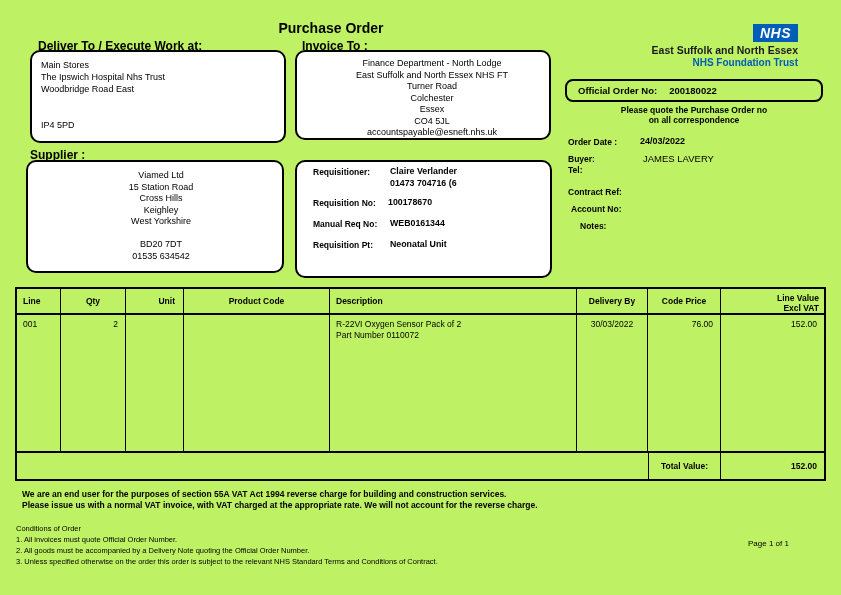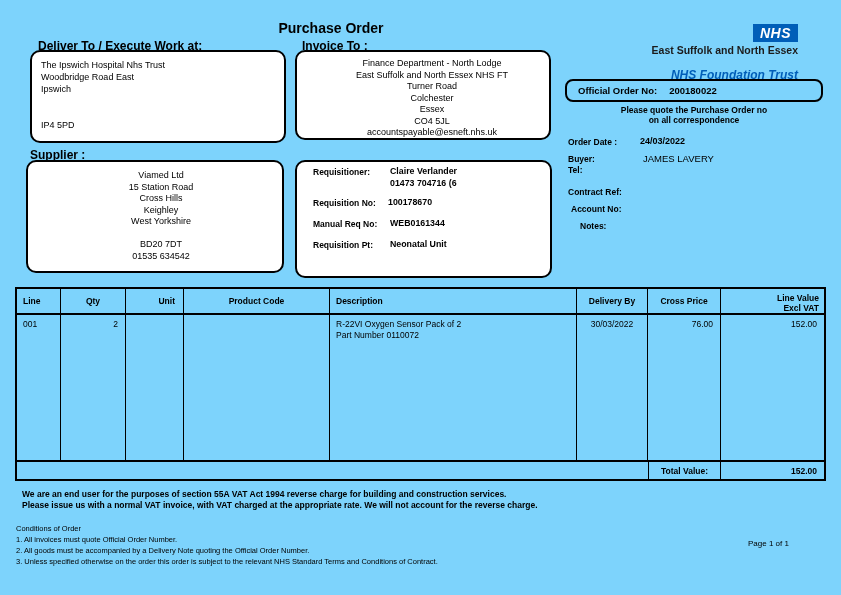--- a/index.html
+++ b/index.html
@@ -1,37 +1,37 @@
 <!DOCTYPE html>
 <html><head>
 <meta charset="utf-8">
 <style>
   * { margin:0; padding:0; box-sizing:border-box; }
   html,body { background:#fff; }
   .page {
-    position:relative; width:841px; height:595px; background:#7dd3fc;
+    position:relative; width:841px; height:595px; background:#bef264;
     font-family:"Liberation Sans", sans-serif; color:#000; overflow:hidden;
   }
   .bold { font-weight:bold; }
   .box { position:absolute; border:2px solid #000; border-radius:10px; background:#fff; }
   .lbl { position:absolute; font-size:12px; font-weight:bold; white-space:nowrap; }
   .addr { font-size:9px; }
   .ln  { line-height:12px; min-height:12px; white-space:nowrap; }
   .ln2 { line-height:11.5px; min-height:11.5px; white-space:nowrap;text-align:center; }
 
   .title { position:absolute; left:266px; top:20px; width:130px; text-align:center;
            font-size:14px; font-weight:bold; }
 
   
   .nhs-block { position:absolute; left:600px; top:24px; width:198px; text-align:right; }
   .nhs-lozenge { display:inline-block; background:#005EB8; color:#fff; font-weight:bold;
                  font-style:italic; font-size:14px; line-height:18px; padding:0 7px;
                  letter-spacing:0.5px; }
   .trust-name { font-size:10.5px; font-weight:bold; color:#1b1b1b; margin-top:2px; white-space:nowrap; }
-  .trust-sub  { font-size:12px; font-weight:bold; color:#005EB8; margin-top:12px;font-style:italic; }
+  .trust-sub  { font-size:10px; font-weight:bold; color:#005EB8; margin-top:1px; }
 
   
   .order-box { position:absolute; left:565px; top:79px; width:258px; height:23px;
                border:2px solid #000; border-radius:8px; display:flex; align-items:center;
                padding-left:11px; gap:12px; }
   .order-box .olbl { font-size:9.5px; font-weight:bold; }
   .order-box .onum { font-size:9.5px; font-weight:bold; }
   .quote-note { position:absolute; left:565px; top:105px; width:258px; text-align:center;
                 font-size:8.5px; font-weight:bold; line-height:10px; }
 
@@ -62,21 +62,21 @@
   .hc.hl { padding-left:6px; }
   .hc.hctr { justify-content:center; }
   .hc.hr { justify-content:flex-end; padding-right:8px; }
   .hc.h2l { justify-content:flex-end; padding-right:5px; text-align:right;align-items:flex-end; }
   .h2l .two { line-height:10px; }
   .bc { padding-top:4px; }
   .bc.bl { padding-left:6px; }
   .bc.br { text-align:right; padding-right:7px; }
   .bc.bctr { text-align:center; }
   .desc-line { line-height:11px; white-space:nowrap; }
-  .t-total { height:19px; border-top:2px solid #000; display:flex; }
+  .t-total { height:28px; border-top:2px solid #000; display:flex; }
   .tt-spacer { flex:0 0 631px; }
   .tt-label { flex:0 0 73px; border-left:1px solid #000; border-right:1px solid #000;
               font-weight:bold; display:flex; align-items:center; justify-content:center; }
   .tt-value { flex:1; display:flex; align-items:center; justify-content:flex-end;
               padding-right:7px; font-weight:bold; }
 
   .vat { position:absolute; left:22px; font-size:8.5px; font-weight:bold; white-space:nowrap; }
   .cond { position:absolute; left:16px; font-size:7.5px; white-space:nowrap; }
   .page-num { position:absolute; left:748px; top:539px; font-size:8px; }
 </style>
@@ -89,23 +89,23 @@
 
   <div class="nhs-block">
     <div class="nhs-lozenge">NHS</div>
     <div class="trust-name">East Suffolk and North Essex</div>
     <div class="trust-sub">NHS Foundation Trust</div>
   </div>
 
   <div class="lbl" style="left:38px; top:39px;">Deliver To / Execute Work at:</div>
   <div class="box" style="left:30px; top:50px; width:256px; height:93px;">
     <div class="addr" style="padding:7px 0 0 9px;">
+      <div class="ln">Main Stores</div>
       <div class="ln">The Ipswich Hospital Nhs Trust</div>
       <div class="ln">Woodbridge Road East</div>
-      <div class="ln">Ipswich</div>
       <div class="ln"></div>
       <div class="ln"></div>
       <div class="ln">IP4 5PD</div>
     </div>
   </div>
 
   <div class="lbl" style="left:302px; top:39px;">Invoice To :</div>
   <div class="box" style="left:295px; top:50px; width:256px; height:90px;">
     <div class="addr" style="padding:6px 0 0 18px;">
       <div class="ln2">Finance Department - North Lodge</div>
@@ -162,21 +162,21 @@
   <div class="rp-label" style="left:580px; top:221px;">Notes:</div>
 
   <div class="po-table">
     <div class="t-row t-header">
       <div class="c w-line hc hl">Line</div>
       <div class="c w-qty hc hctr">Qty</div>
       <div class="c w-unit hc hr">Unit</div>
       <div class="c w-code hc hctr">Product Code</div>
       <div class="c w-desc hc hl">Description</div>
       <div class="c w-delv hc hctr">Delivery By</div>
-      <div class="c w-price hc hctr">Cross Price</div>
+      <div class="c w-price hc hctr">Code Price</div>
       <div class="c w-value hc h2l">
         <div class="two">
           <div>Line Value</div>
           <div>Excl VAT</div>
         </div>
       </div>
     </div>
     <div class="t-row t-body">
       <div class="c w-line bc bl">001</div>
       <div class="c w-qty bc br">2</div>

